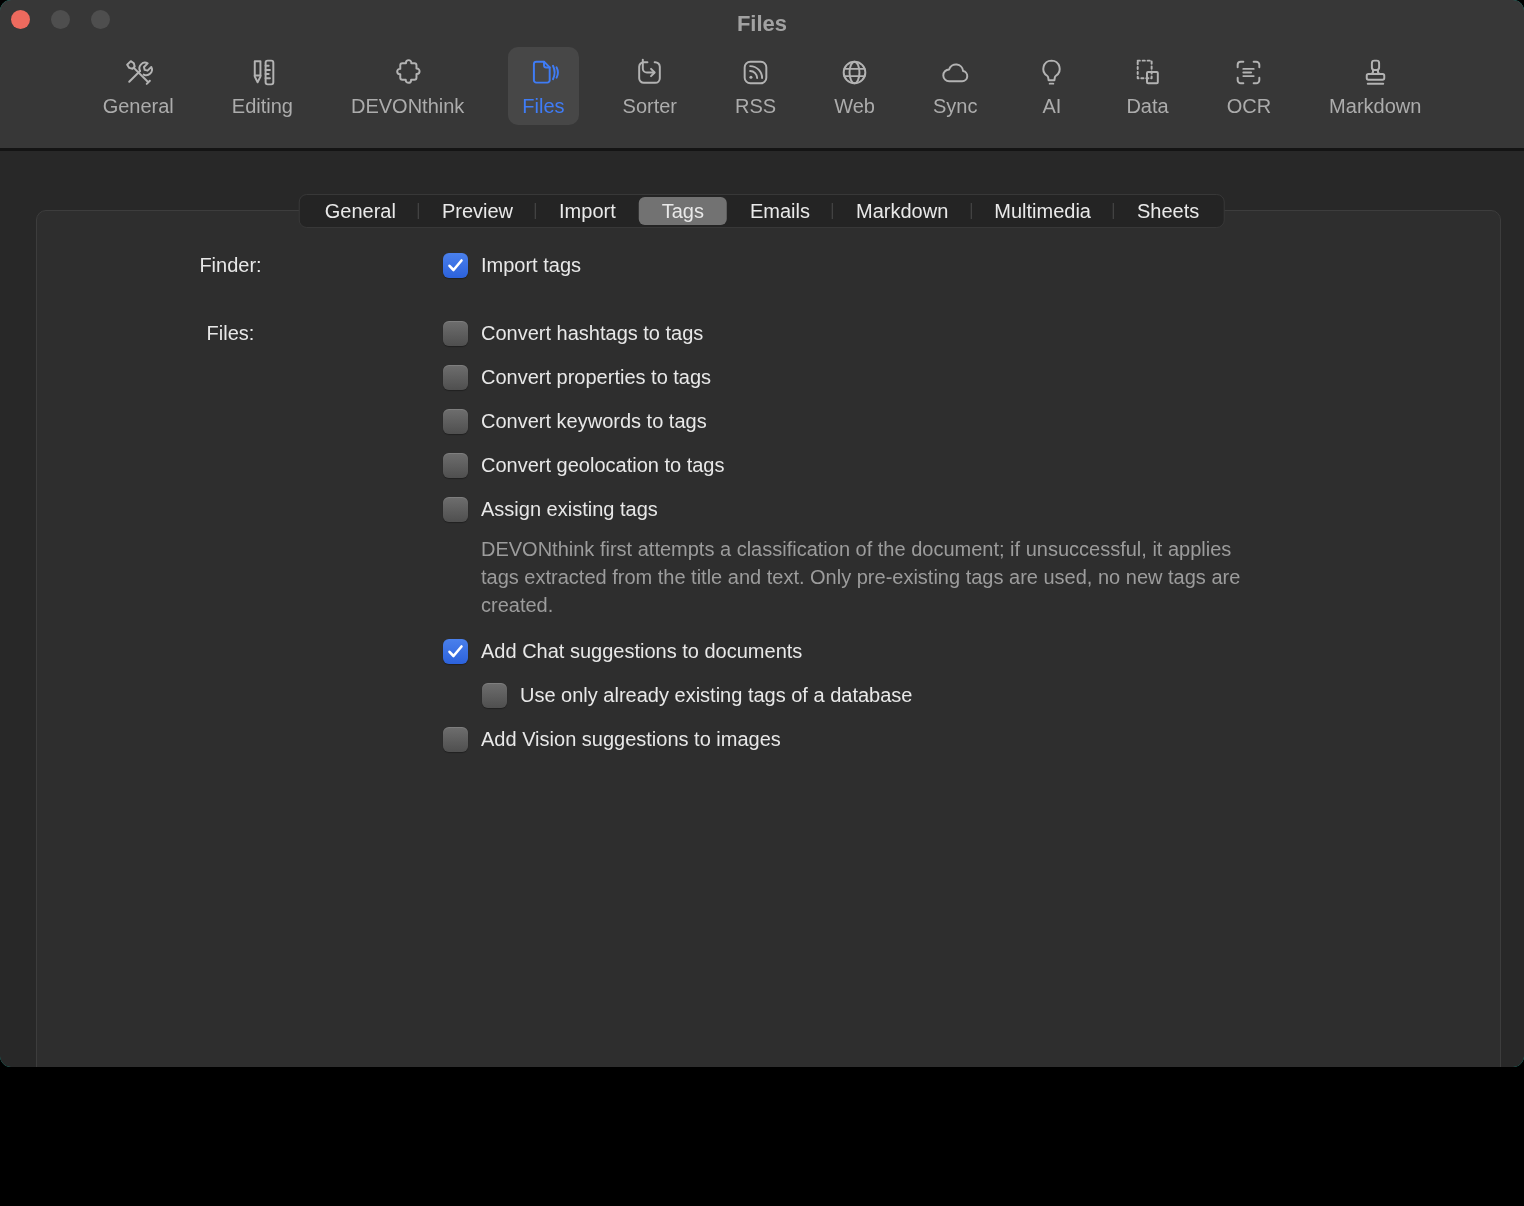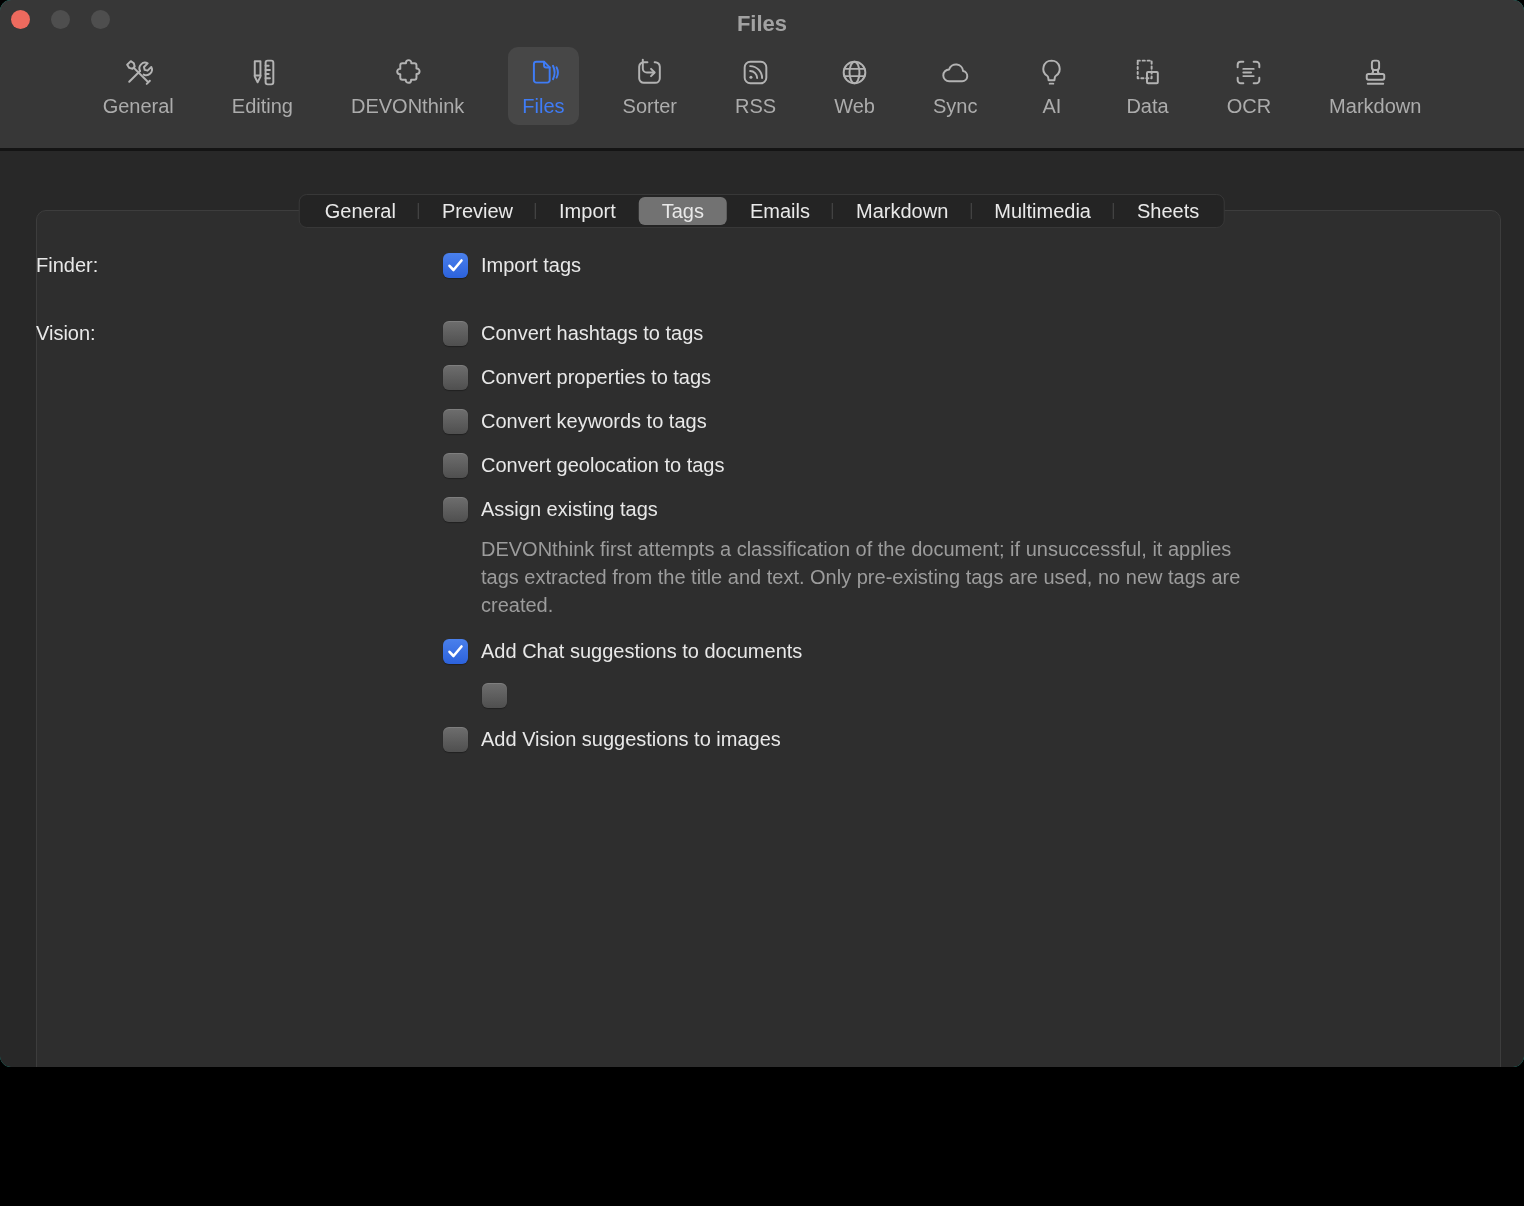--- a/index.html
+++ b/index.html
@@ -31,21 +31,21 @@
   .segmented{position:absolute;top:43px;left:50%;transform:translateX(-50%);display:flex;align-items:center;height:34px;box-sizing:border-box;background:#242424;border:1px solid #383838;border-radius:8px;padding:2px;}
   .seg{position:relative;height:28px;padding:0 23px;display:flex;align-items:center;font-size:20px;color:#e9e9e9;border-radius:6px;white-space:nowrap;}
   .seg::before{content:"";position:absolute;left:-1px;top:6px;bottom:6px;width:1px;background:#4d4d4d;}
   .seg:first-child::before{display:none;}
   .seg.selected{background:#727272;}
   .seg.selected::before,.seg.selected + .seg::before{display:none;}
 
   
   .form{position:absolute;left:36px;top:92px;width:1450px;font-size:20px;color:#e8e8e8;}
   .row{display:flex;align-items:center;height:44px;}
-  .grp{width:389px;text-align:left;flex:none;color:#e8e8e8;}
+  .grp{width:389px;text-align:center;flex:none;color:#e8e8e8;}
   .cb{flex:none;width:25px;height:25px;margin-left:18px;border-radius:6px;position:relative;box-sizing:border-box;}
   .cb.off{background:linear-gradient(#6e6e6e,#4f4f4f);box-shadow:inset 0 1px 0 rgba(255,255,255,.12),0 1px 1px rgba(0,0,0,.3);}
   .cb.on{background:linear-gradient(#4a80ec,#2c62dc);box-shadow:0 1px 1px rgba(0,0,0,.3);}
   .cb.indent{margin-left:57px;}
   .cb svg{position:absolute;left:4px;top:5px;width:17px;height:15px;}
   .lbl{margin-left:13px;}
   .spacer{height:24px;}
   .desc{margin-left:445px;width:920px;color:#9c9c9c;line-height:28px;padding:4px 0 10px;white-space:pre-line;}
 
   .help-btn{position:absolute;left:77px;top:941px;width:35px;height:35px;border-radius:50%;border:none;background:radial-gradient(circle at 50% 30%,#666,#545454);box-shadow:inset 0 1px 0 rgba(255,255,255,.18),0 1px 3px rgba(0,0,0,.45);color:#dedede;font-size:21px;font-weight:700;font-family:inherit;display:flex;align-items:center;justify-content:center;cursor:default;}
@@ -180,21 +180,21 @@
           <div class="grp">Finder:</div>
           <div class="cb on">
             <svg viewBox="0 0 17 15" fill="none" stroke="#ffffff" stroke-width="2.6" stroke-linecap="round" stroke-linejoin="round">
               <path d="M2.5 7.8 L6.5 12 L14.5 2.5"></path>
             </svg>
           </div>
           <div class="lbl">Import tags</div>
         </div>
         <div class="spacer"></div>
         <div class="row">
-          <div class="grp">Vision:</div>
+          <div class="grp">Files:</div>
           <div class="cb off"></div>
           <div class="lbl">Convert hashtags to tags</div>
         </div>
         <div class="row">
           <div class="grp"></div>
           <div class="cb off"></div>
           <div class="lbl">Convert properties to tags</div>
         </div>
         <div class="row">
           <div class="grp"></div>
@@ -219,20 +219,21 @@
           <div class="cb on">
             <svg viewBox="0 0 17 15" fill="none" stroke="#ffffff" stroke-width="2.6" stroke-linecap="round" stroke-linejoin="round">
               <path d="M2.5 7.8 L6.5 12 L14.5 2.5"></path>
             </svg>
           </div>
           <div class="lbl">Add Chat suggestions to documents</div>
         </div>
         <div class="row">
           <div class="grp"></div>
           <div class="cb off indent"></div>
+          <div class="lbl">Use only already existing tags of a database</div>
         </div>
         <div class="row">
           <div class="grp"></div>
           <div class="cb off"></div>
           <div class="lbl">Add Vision suggestions to images</div>
         </div>
       </div>
     <button class="help-btn">?</button>
   </div>
 </div>

